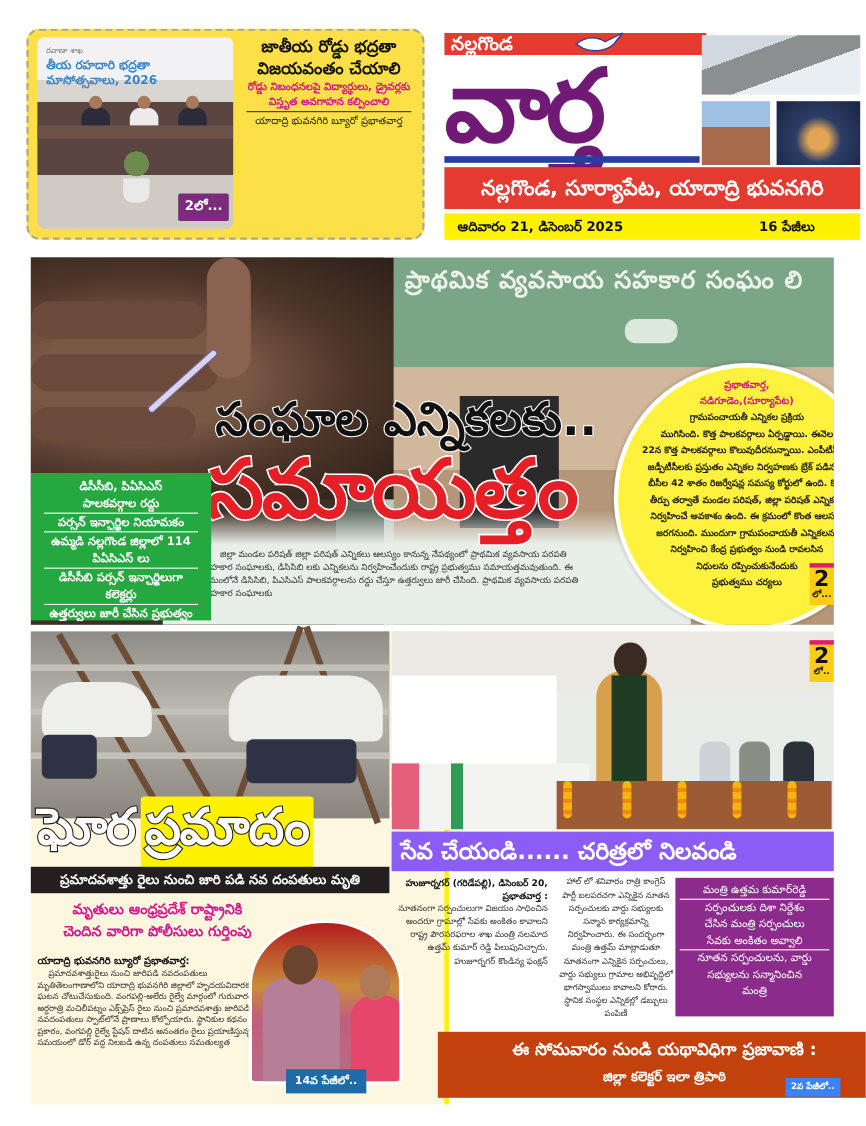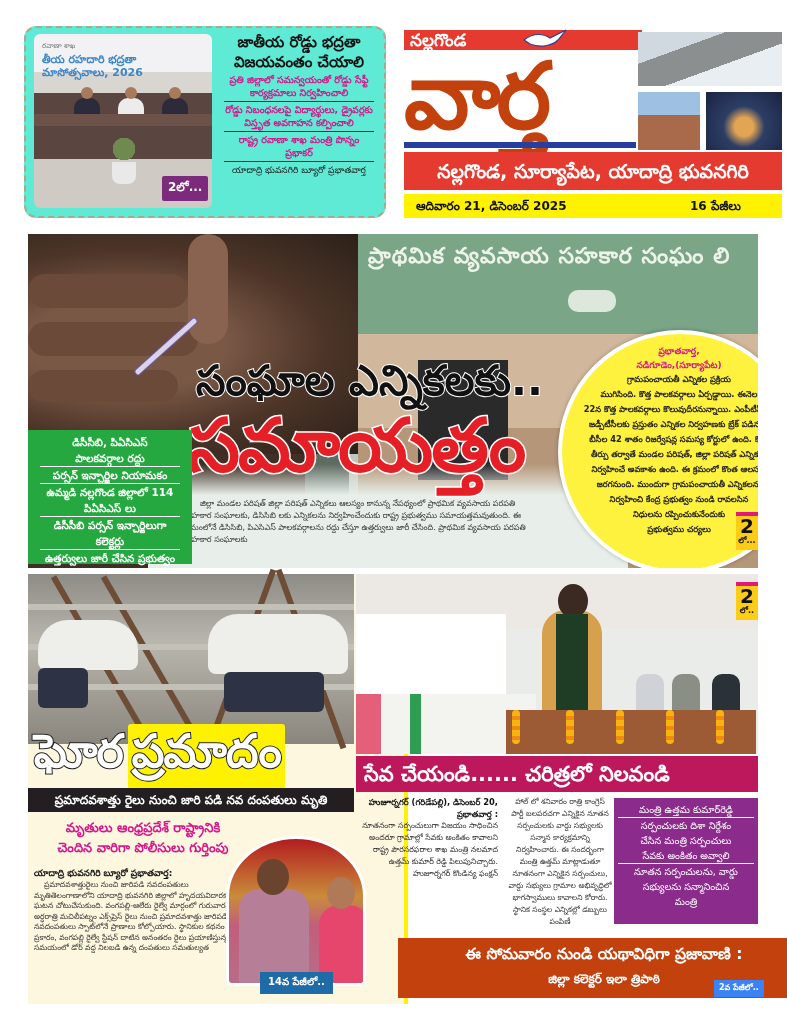--- a/index.html
+++ b/index.html
@@ -1,42 +1,42 @@
 <!DOCTYPE html>
 <html><head>
 <meta charset="utf-8">
 <style>
   * { box-sizing: border-box; margin: 0; padding: 0; }
   html, body { width: 787px; height: 1024px; background: #ffffff; overflow: hidden; }
   body { position: relative; font-family: "DejaVu Sans", sans-serif; color: #111; }
   .abs { position: absolute; }
 
   
-  .teaser { left: 24px; top: 26px; width: 362px; height: 192px; border: 2px dashed #a9a98a; border-radius: 12px; background: #5eead4; }
+  .teaser { left: 24px; top: 26px; width: 362px; height: 192px; border: 2px dashed #a9a98a; border-radius: 12px; background: #fde047; }
   .teaser-photo { left: 8px; top: 6px; width: 178px; height: 174px; border-radius: 6px; overflow: hidden;
     background: linear-gradient(180deg, #f2f2f4 0 22%, #d9d6d2 22% 34%, #5b4540 34% 72%, #cfcac4 72% 100%); }
   .teaser-banner { left: 8px; top: 6px; color: #3a86c8; font-size: 11px; line-height: 13px; font-weight: bold; }
   .teaser-banner .small { font-size: 7px; color: #777; font-weight: normal; }
   .person { position: absolute; width: 26px; height: 24px; background: #2b2b3b; border-radius: 10px 10px 2px 2px; }
   .person::before { content: ""; position: absolute; left: 7px; top: -11px; width: 12px; height: 12px; border-radius: 50%; background: #a77a5c; }
   .table-top { position: absolute; left: 0; top: 80px; width: 178px; height: 12px; background: #6c5248; }
   .plant { position: absolute; left: 70px; top: 100px; width: 40px; height: 30px; border-radius: 50% 50% 10px 10px; background: radial-gradient(circle, #6e8a4e 0 45%, transparent 46%); }
   .pot { position: absolute; left: 78px; top: 128px; width: 24px; height: 22px; background: #e9e9e9; border-radius: 0 0 8px 8px; }
   .tag-2lo { left: 136px; top: 148px; background: #7b2a7c; color: #fff; font-size: 12px; font-weight: bold; padding: 4px 6px; border-radius: 2px; }
   .teaser-text { left: 190px; top: 4px; width: 166px; text-align: center; }
   .teaser-head { font-size: 15px; font-weight: bold; line-height: 20px; color: #111; font-family: "DejaVu Serif", serif; }
   .teaser-sub { font-size: 9.5px; line-height: 13px; color: #d6168d; font-weight: bold; border-bottom: 1px solid #333; padding: 1px 0 2px; margin: 0 8px; }
   .teaser-sub.last { border-bottom: 1px solid #333; }
   .teaser-byline { font-size: 9px; color: #222; margin-top: 3px; }
 
   
   .mh-red-top { left: 404px; top: 30px; width: 238px; height: 20px; background: #e53a2f; }
   .mh-city { left: 410px; top: 30px; color: #fff; font-size: 17px; font-weight: bold; line-height: 20px; }
   .bird { left: 522px; top: 28px; width: 46px; height: 22px; }
-  .mh-title { left: 404px; top: 48px; width: 240px; height: 98px; color: #c2410c; font-size: 92px; font-weight: bold; line-height: 98px; letter-spacing: -4px; font-family: "DejaVu Sans", sans-serif; }
+  .mh-title { left: 404px; top: 48px; width: 240px; height: 98px; color: #701a75; font-size: 92px; font-weight: bold; line-height: 98px; letter-spacing: -4px; font-family: "DejaVu Sans", sans-serif; }
   .mh-underline { left: 404px; top: 142px; width: 232px; height: 6px; background: #263ea0; }
   .mh-photos { left: 638px; top: 32px; width: 144px; height: 118px; }
   .mh-dam { left: 0; top: 0; width: 144px; height: 54px; background: linear-gradient(160deg, #d0d8e0 0 30%, #8c8f90 30% 60%, #e8eef2 60% 100%); }
   .mh-temple { left: 0; top: 60px; width: 62px; height: 58px; background: linear-gradient(180deg, #9ec0e2 0 40%, #a86a4a 40% 100%); }
   .mh-city-night { left: 68px; top: 60px; width: 76px; height: 58px; background: radial-gradient(circle at 50% 60%, #e2a554 0 18%, #2c3e66 40%, #1a2340 100%); }
   .mh-red-bar { left: 404px; top: 152px; width: 378px; height: 38px; background: #e53a2f; }
   .mh-districts { left: 404px; top: 152px; width: 378px; height: 38px; line-height: 38px; text-align: center; color: #fff; font-size: 19px; font-weight: bold; }
   .mh-yellow { left: 404px; top: 194px; width: 378px; height: 24px; background: #fef200; }
   .mh-date { left: 416px; top: 194px; line-height: 24px; font-size: 12px; font-weight: bold; color: #111; }
   .mh-pages { left: 690px; top: 194px; line-height: 24px; font-size: 12px; font-weight: bold; color: #111; }
@@ -93,21 +93,21 @@
   .min-photo { left: 356px; top: 574px; width: 402px; height: 180px; overflow: hidden;
     background: linear-gradient(180deg, #ece8e3 0 30%, #e9ece9 30% 100%); }
   .min-banner-wall { left: 0; top: 40px; width: 150px; height: 120px; background: linear-gradient(180deg, #fff 0 70%, #2aa048 70% 100%); }
   .min-speaker { left: 186px; top: 36px; width: 60px; height: 110px; background: #d7a04d; border-radius: 24px 24px 4px 4px; }
   .min-speaker::before { content: ""; position: absolute; left: 16px; top: -26px; width: 30px; height: 34px; border-radius: 50%; background: #3a2a22; }
   .min-vest { position: absolute; left: 14px; top: 4px; width: 32px; height: 100px; background: #1e3d24; }
   .min-podium { left: 150px; top: 136px; width: 250px; height: 44px; background: #9c5b35; }
   .flower { position: absolute; width: 8px; height: 34px; background: repeating-linear-gradient(180deg, #f6b40e 0 6px, #f08a12 6px 10px); border-radius: 4px; top: 0; }
   .min-crowd { left: 0; top: 120px; width: 180px; height: 60px; background: linear-gradient(90deg, #e35f7a 0 14%, #f3f3ef 14% 30%, #2f9c53 30% 36%, #f3f3ef 36% 100%); }
   .min-guard { position: absolute; width: 28px; height: 60px; top: 100px; border-radius: 10px 10px 0 0; }
-  .min-red { left: 356px; top: 756px; width: 402px; height: 36px; background: #be185d; color: #fff; font-size: 21px; font-weight: bold; line-height: 36px; padding-left: 8px; white-space: nowrap; }
+  .min-red { left: 356px; top: 756px; width: 402px; height: 36px; background: #8b5cf6; color: #fff; font-size: 21px; font-weight: bold; line-height: 36px; padding-left: 8px; white-space: nowrap; }
   .min-col1 { left: 360px; top: 796px; width: 138px; text-align: right; font-size: 7.8px; line-height: 12px; color: #333; }
   .min-col1 .hdr { font-weight: bold; color: #111; font-size: 8.3px; }
   .min-col2 { left: 508px; top: 796px; width: 104px; text-align: center; font-size: 7.6px; line-height: 12px; color: #333; }
   .min-purple { left: 614px; top: 798px; width: 144px; height: 126px; background: #8b2b8b; color: #fff; text-align: center; padding-top: 4px; }
   .min-purple .ln { font-size: 9.6px; line-height: 15px; border-bottom: 1px solid #fff; margin: 0 4px; }
   .min-purple .ln.nb { border-bottom: none; }
 
   
   .praja { left: 398px; top: 938px; width: 412px; height: 60px; background: #c2410c; color: #fff; text-align: center; }
   .praja .l1 { font-size: 15.5px; font-weight: bold; line-height: 26px; padding-top: 3px; }
@@ -128,23 +128,21 @@
     <div class="person" style="left:84px; top:64px; background:#ececec;"></div>
     <div class="person" style="left:128px; top:64px;"></div>
     <div class="table-top"></div>
     <div class="plant"></div>
     <div class="pot"></div>
   </div>
   <div class="abs tag-2lo">2లో...</div>
   <div class="abs teaser-text">
     <div class="teaser-head">జాతీయ రోడ్డు భద్రతా</div>
     <div class="teaser-head">విజయవంతం చేయాలి</div>
-    <div class="teaser-sub">ప్రతి జిల్లాలో సమన్వయంతో రోడ్డు సేఫ్టీ కార్యక్రమాలు నిర్వహించాలి</div>
     <div class="teaser-sub">రోడ్డు నిబంధనలపై విద్యార్థులు, డ్రైవర్లకు విస్తృత అవగాహన కల్పించాలి</div>
-    <div class="teaser-sub last">రాష్ట్ర రవాణా శాఖ మంత్రి పొన్నం ప్రభాకర్</div>
     <div class="teaser-byline">యాదాద్రి భువనగిరి బ్యూరో ప్రభాతవార్త</div>
   </div>
 </div>
 
 <div class="abs mh-red-top"></div>
 <div class="abs mh-city">నల్లగొండ</div>
 <svg class="abs bird" viewBox="0 0 46 22">
   <path d="M2 12 C12 4, 22 6, 28 10 L44 2 L36 12 C30 18, 18 20, 8 16 Z" fill="#fff" stroke="#263ea0" stroke-width="1.2"></path>
 </svg>
 <div class="abs mh-title">వార్త</div>

